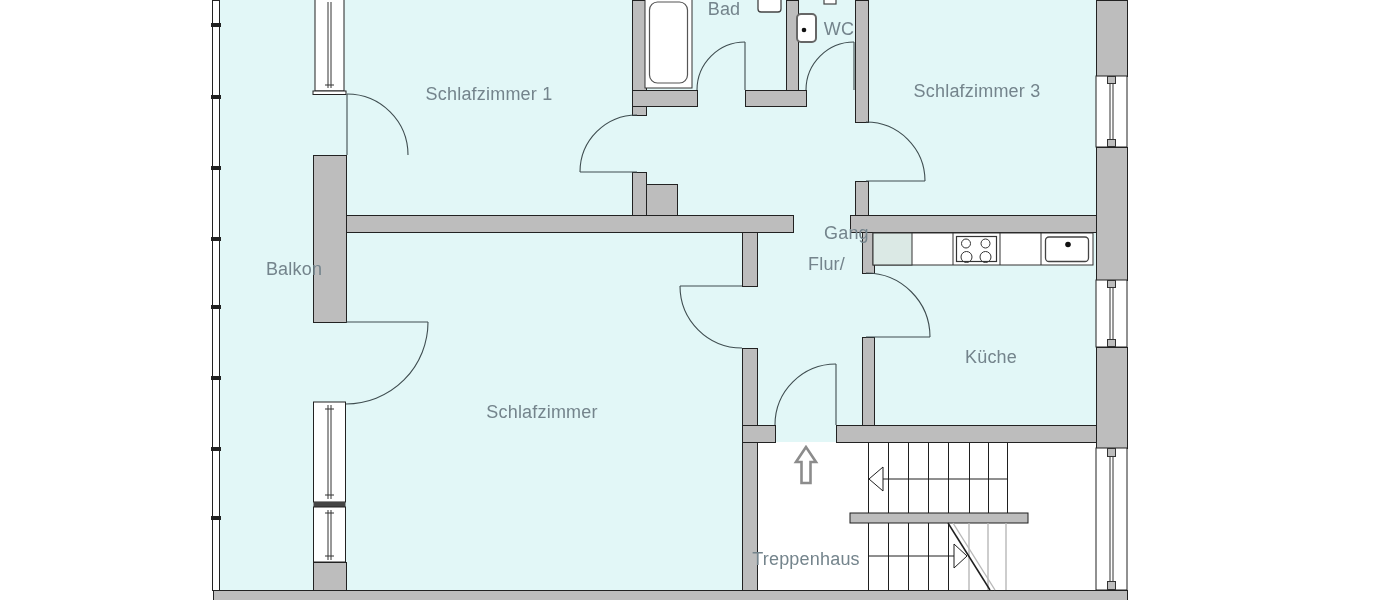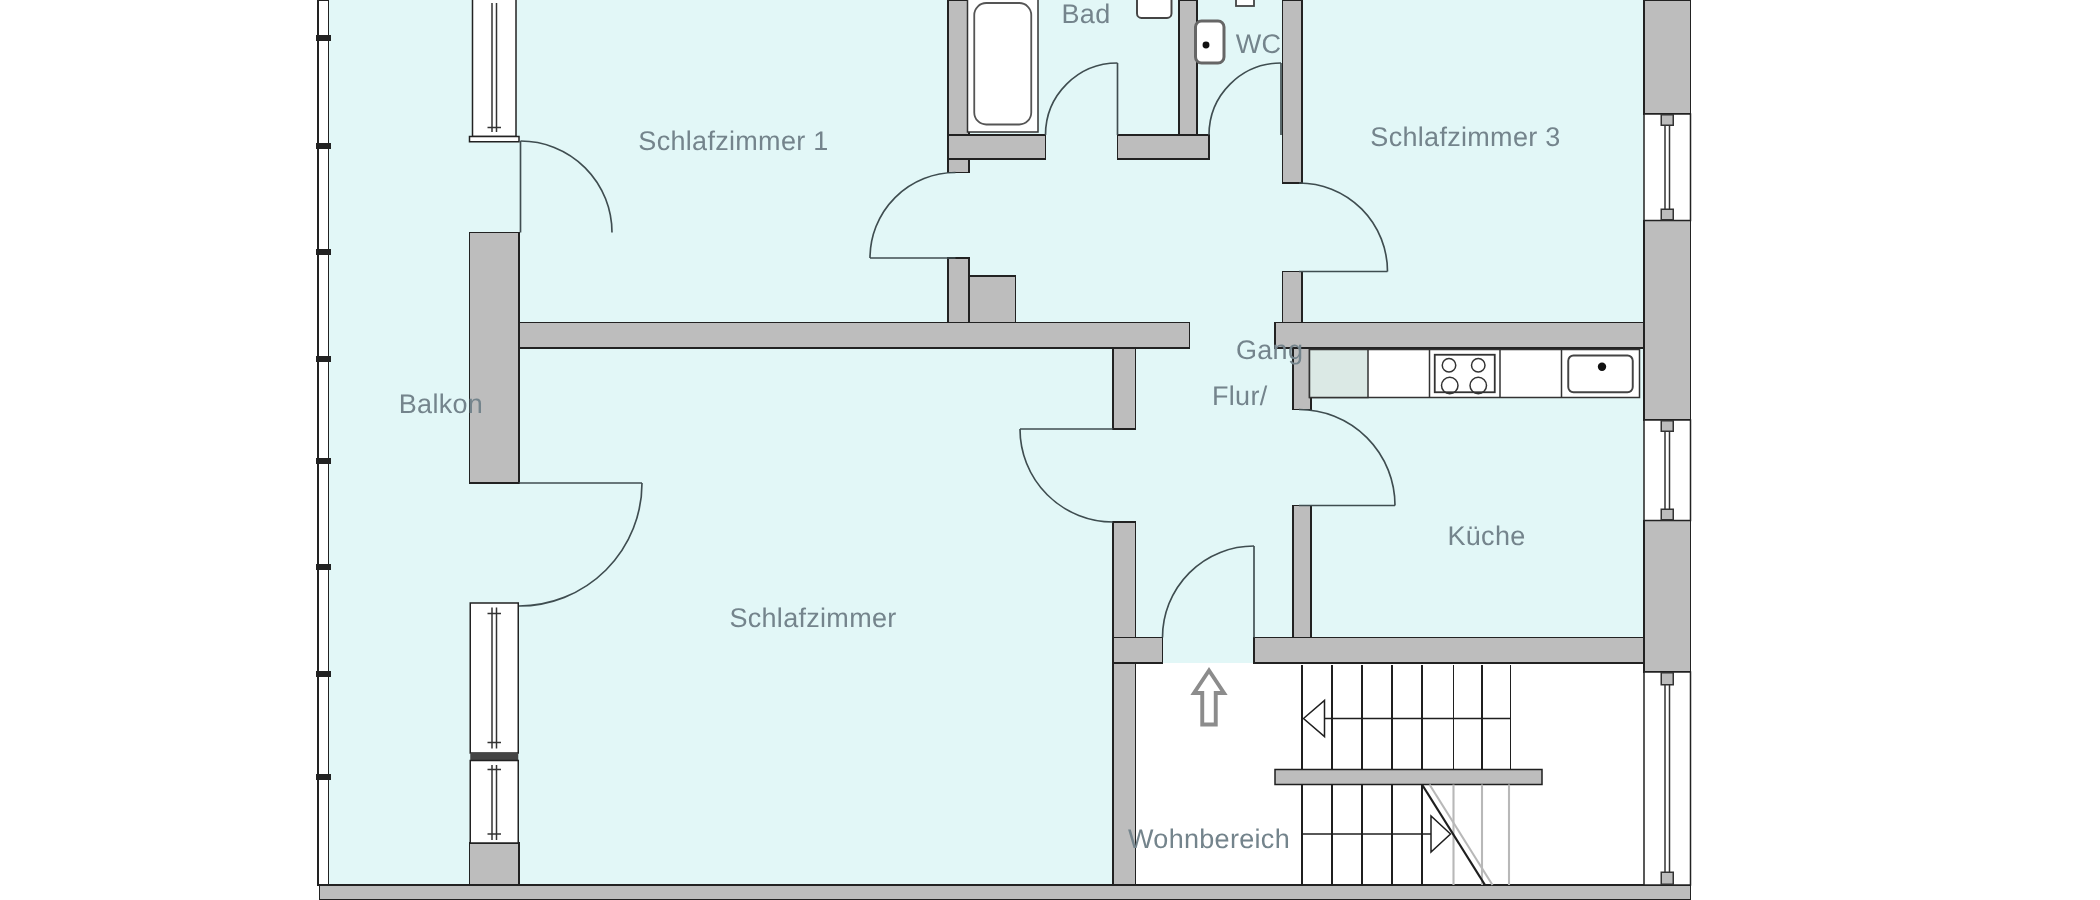--- a/index.html
+++ b/index.html
@@ -224,14 +224,14 @@
 
   <div class="label" style="left:262px;top:259px;margin-left:32px;">Balkon</div>
   <div class="label" style="left:489px;top:84px;">Schlafzimmer 1</div>
   <div class="label" style="left:724px;top:-1px;">Bad</div>
   <div class="label" style="left:839px;top:19px;">WC</div>
   <div class="label" style="left:977px;top:81px;">Schlafzimmer 3</div>
   <div class="label leftalign" style="left:808px;top:206px;margin-top:48px;">Flur/</div>
   <div class="label leftalign" style="left:824px;top:223px;">Gang</div>
   <div class="label" style="left:991px;top:347px;">Küche</div>
   <div class="label" style="left:542px;top:402px;">Schlafzimmer</div>
-  <div class="label" style="left:806px;top:549px;">Wohnbereich</div>
+  <div class="label" style="left:806px;top:549px;">Treppenhaus</div>
 </div>
 
 </body></html>

